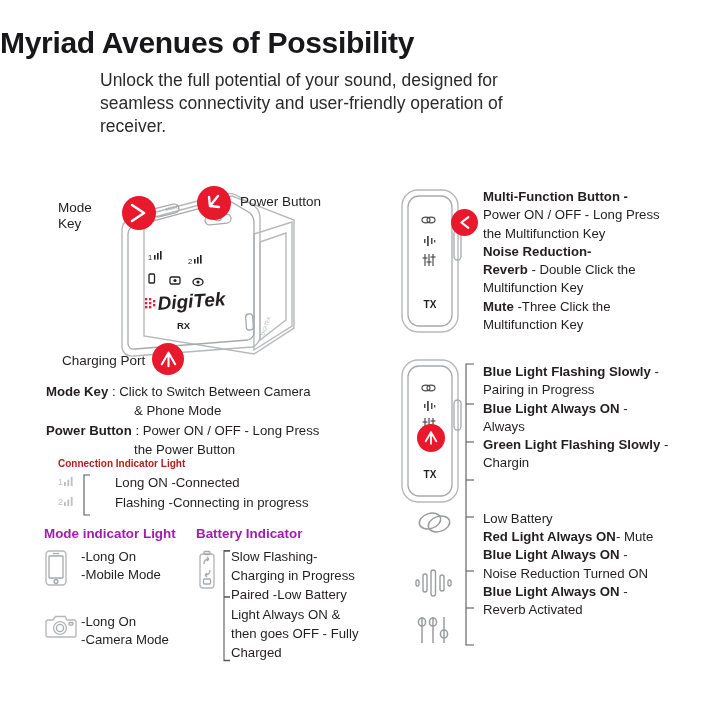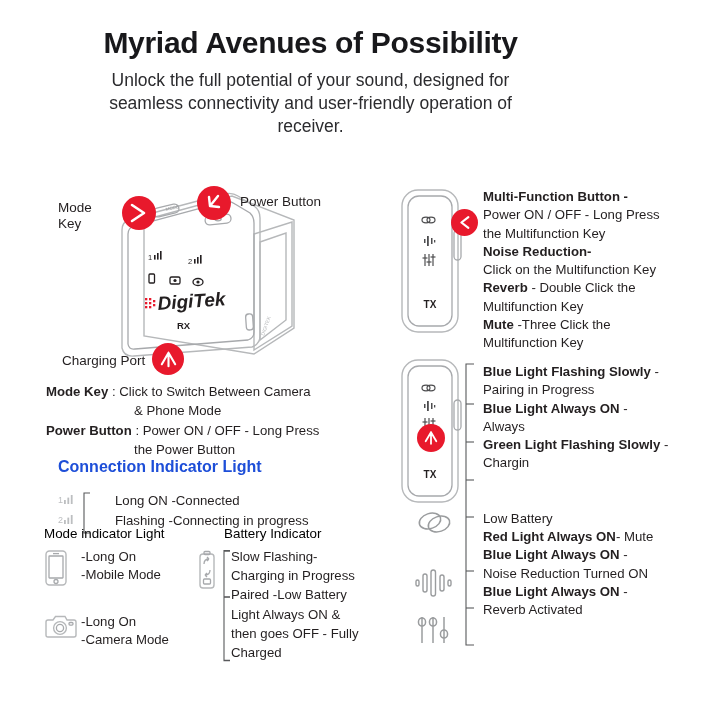--- a/index.html
+++ b/index.html
@@ -10,21 +10,21 @@
     color: #231f20;
     overflow: hidden;
   }
   #page {
     position: relative;
     width: 720px; height: 720px;
     background: #ffffff;
   }
 
   
-  .header { position: absolute; left: 0; top: 26px; width: 621px; text-align: center; }
+  .header { position: absolute; left: 0; top: 26px; width: 621px; }
   .title {
     font-size: 30px; font-weight: 700; letter-spacing: -0.3px;
     color: #18181b; line-height: 1.12;
   }
   .subtitle {
     margin-top: 9px;
     font-size: 17.5px; font-weight: 400; color: #2b2b2e;
     line-height: 1.32; padding: 0 100px;
   }
 
@@ -52,29 +52,29 @@
   #charging-port-label { left: 62px; top: 353px; }
 
   
   #left-keys { position: absolute; left: 46px; top: 382px; width: 330px; }
   #left-keys .row {
     font-size: 13.2px; line-height: 1.46; color: #231f20;
   }
   #left-keys .ind { padding-left: 88px; }
 
   #conn-block { position: absolute; left: 58px; top: 458px; width: 320px; }
-  .block-head { font-size: 16px; font-weight: 700; color: #1d4ed8; margin-bottom: 15px; }
+  .block-head { font-size: 10px; font-weight: 700; color: #b91c1c; margin-bottom: 4px; }
   .conn-icon { width: 22px; flex: 0 0 22px; padding-top: 2px; }
   .conn-icon svg { display: block; }
 
   .brk { width: 9px; flex: 0 0 9px; align-self: stretch; }
   .brk svg { display:block; height:100%; }
 
   #mode-bat { position: absolute; left: 44px; top: 526px; width: 340px; }
-  .mb-heads { display: flex; font-size: 13.4px; font-weight: 400; color: #000000; gap: 28px; }
+  .mb-heads { display: flex; font-size: 13.4px; font-weight: 700; color: #a21caf; }
   .mb-heads .h1 { width: 152px; }
   .mb-body { display: flex; margin-top: 7px; }
   .mb-left { width: 152px; }
   .mb-item { display: flex; align-items: flex-start; gap: 3px; font-size: 13.2px; line-height: 1.38; }
   .mb-item + .mb-item { margin-top: 26px; }
   .mb-ico { flex: 0 0 34px; width: 34px; padding-top: 1px; }
   .mb-ico svg { display:block; }
   .mb-right { display: flex; }
   .bat-ico { flex: 0 0 26px; width: 26px; padding-top: 2px; }
   .bat-list { font-size: 13.2px; line-height: 1.38; }
@@ -330,21 +330,20 @@
     <svg width="17" height="17" viewBox="0 0 22 22">
         <path d="M16 4 L7 11 L16 18" fill="none" stroke="#fff" stroke-width="2.8" stroke-linecap="round" stroke-linejoin="round"></path>
       </svg>
   </div>
 
   <div id="mfb-text">
     <div><span class="bold">Multi-Function Button -</span><span></span></div>
     <div><span class="bold"></span><span>Power ON / OFF - Long Press</span></div>
     <div><span class="bold"></span><span>the Multifunction Key</span></div>
     <div><span class="bold">Noise Reduction-</span><span></span></div>
-    <div><span class="bold"></span><span>Click on the Multifunction Key</span></div>
     <div><span class="bold">Reverb</span><span> - Double Click the</span></div>
     <div><span class="bold"></span><span>Multifunction Key</span></div>
     <div><span class="bold">Mute</span><span> -Three Click the</span></div>
     <div><span class="bold"></span><span>Multifunction Key</span></div>
   </div>
 
   <div id="tx2">
     <svg width="72" height="150" viewBox="0 0 72 150">
       <rect class="lt" x="4" y="4" width="56" height="142" rx="16"></rect>
       <rect class="lt2" x="10" y="10" width="44" height="130" rx="11" fill="#ffffff"></rect>

